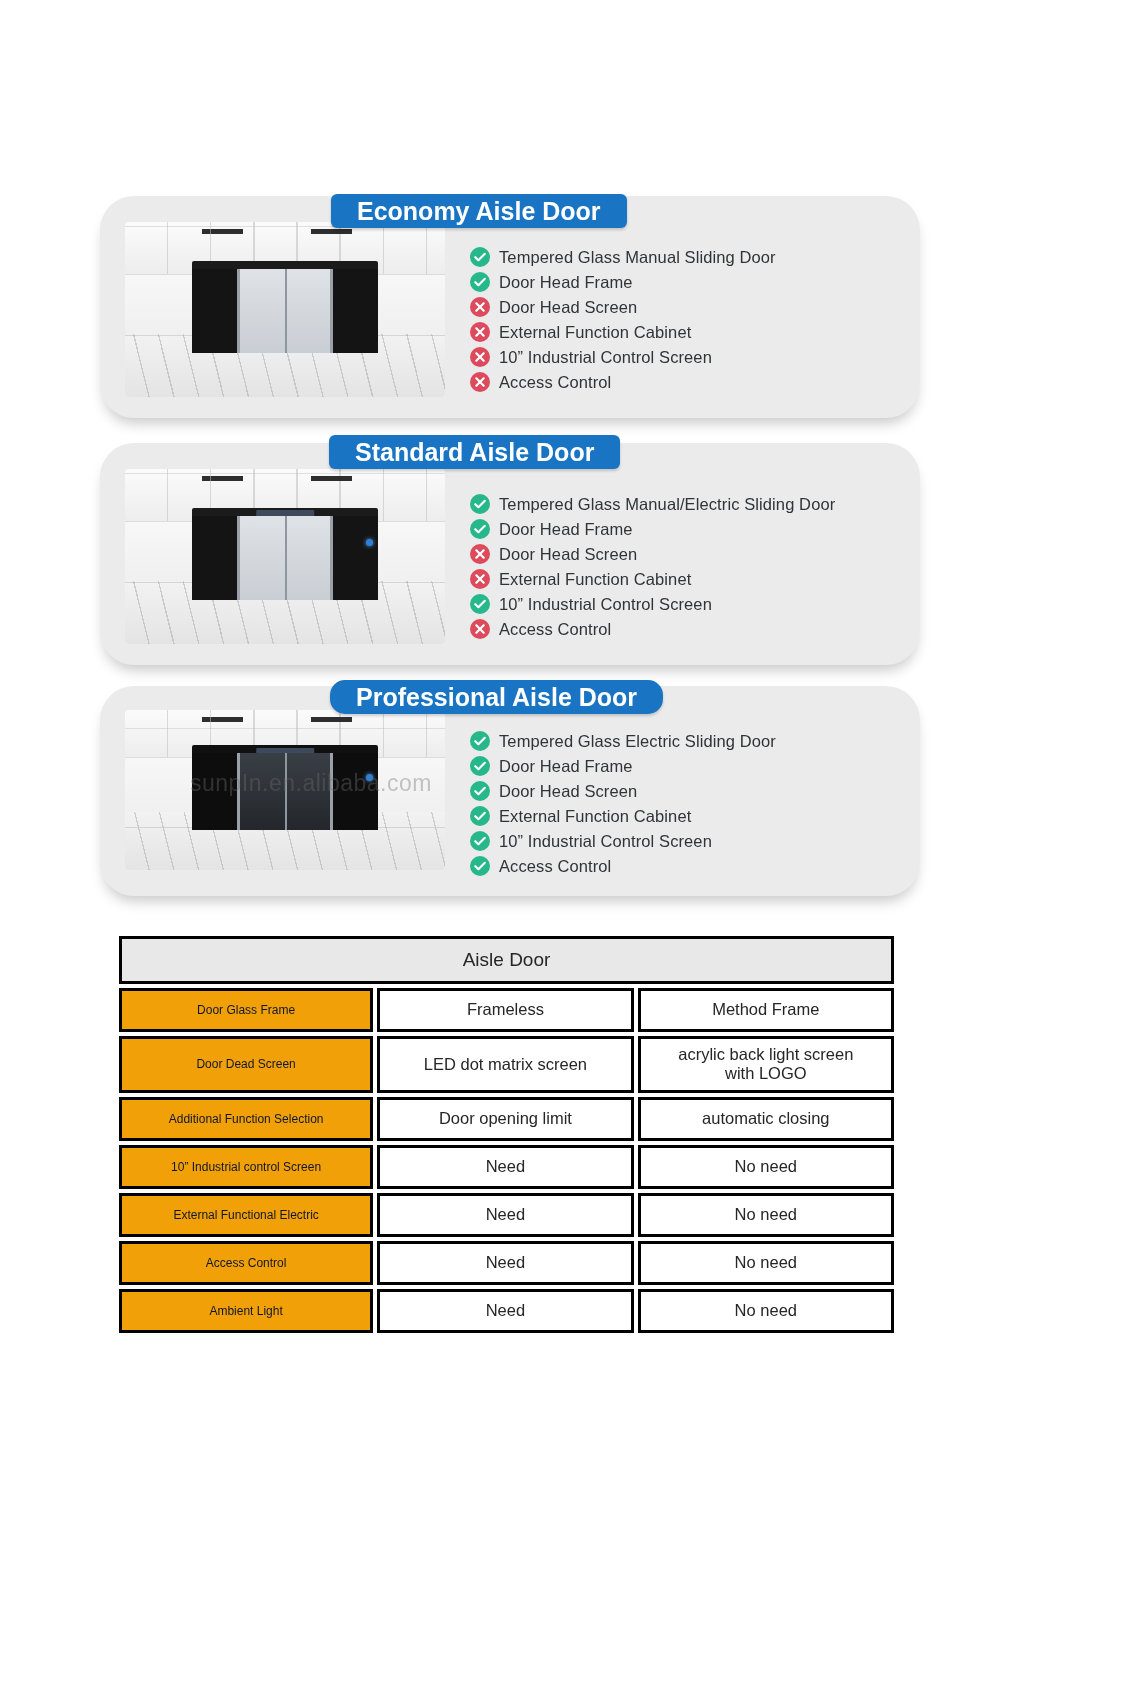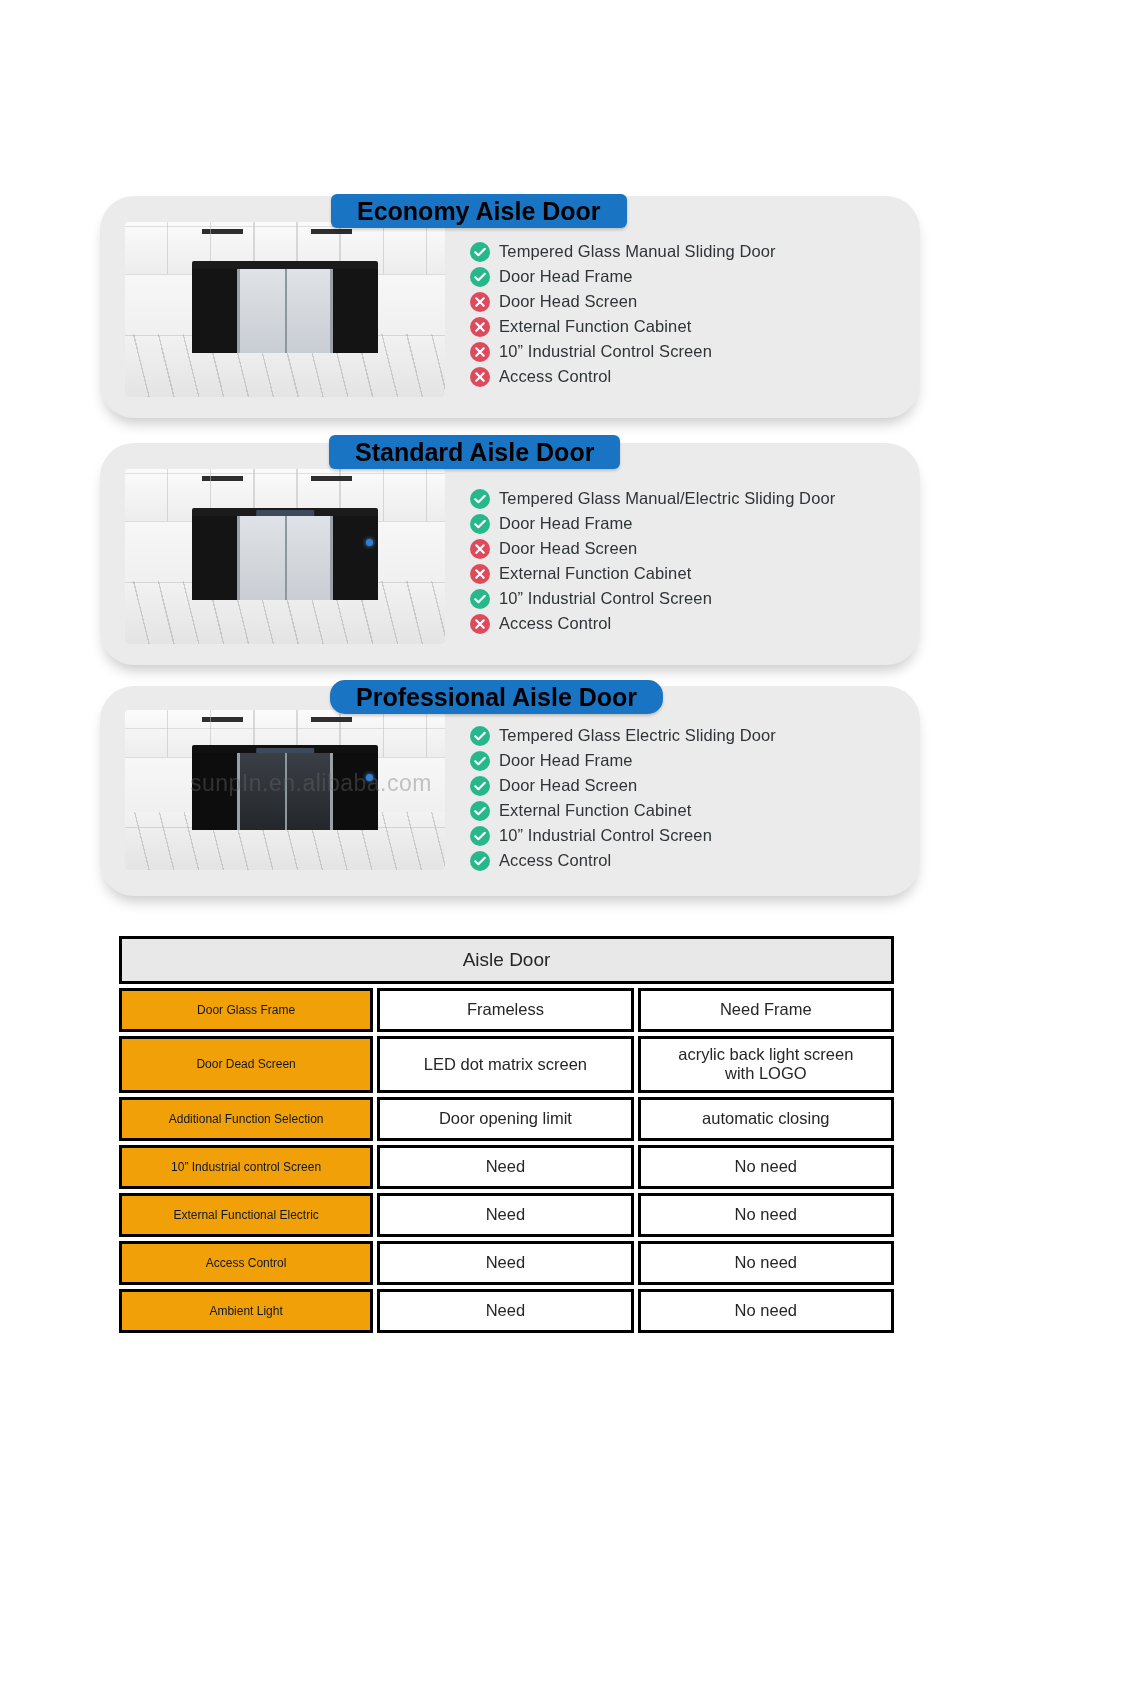--- a/index.html
+++ b/index.html
@@ -105,21 +105,21 @@
     position: absolute; right: 22.5%; top: 40%;
     width: 7px; height: 7px; border-radius: 50%;
     background: #2f7fd8; box-shadow: 0 0 4px #4f9ce8;
   }
 
   .banner {
     position: absolute;
     height: 34px;
     background: #1975c4;
     border-radius: 6px;
-    color: #000000;
+    color: #ffffff;
     font-size: 25px;
     font-weight: bold;
     line-height: 34px;
     text-align: center;
     padding: 0 26px;
     white-space: nowrap;
     box-shadow: 0 2px 3px rgba(0,0,0,0.18);
     z-index: 5;
   }
   .banner.b1 { left: 331px; top: 194px; }
@@ -127,21 +127,21 @@
   .banner.b3 { left: 330px; top: 680px; border-radius: 15px; }
 
   .feature-list {
     position: absolute;
     left: 370px;
     top: 46px;
   }
   .card.c3 .feature-list { top: 40px; }
   .feature-row {
     display: flex;
-    align-items: flex-start;
+    align-items: flex-end;
     height: 25px;
     margin-bottom: 0px;
   }
   .fi {
     width: 20px; height: 20px;
     border-radius: 50%;
     flex: 0 0 auto;
     margin-right: 9px;
     position: relative;
   }
@@ -415,21 +415,21 @@
   <div class="watermark">sunpIn.en.alibaba.com</div>
 
   <table class="cmp-table">
     <tbody>
       <tr>
         <td class="head" colspan="3">Aisle Door</td>
       </tr>
     <tr>
           <td class="lab">Door Glass Frame</td>
           <td class="val">Frameless</td>
-          <td class="val">Need Frame</td>
+          <td class="val">Method Frame</td>
         </tr>
         <tr>
           <td class="lab tall">Door Dead Screen</td>
           <td class="val tall">LED dot matrix screen</td>
           <td class="val tall">acrylic back light screen<br>with LOGO</td>
         </tr>
         <tr>
           <td class="lab">Additional Function Selection</td>
           <td class="val">Door opening limit</td>
           <td class="val">automatic closing</td>

